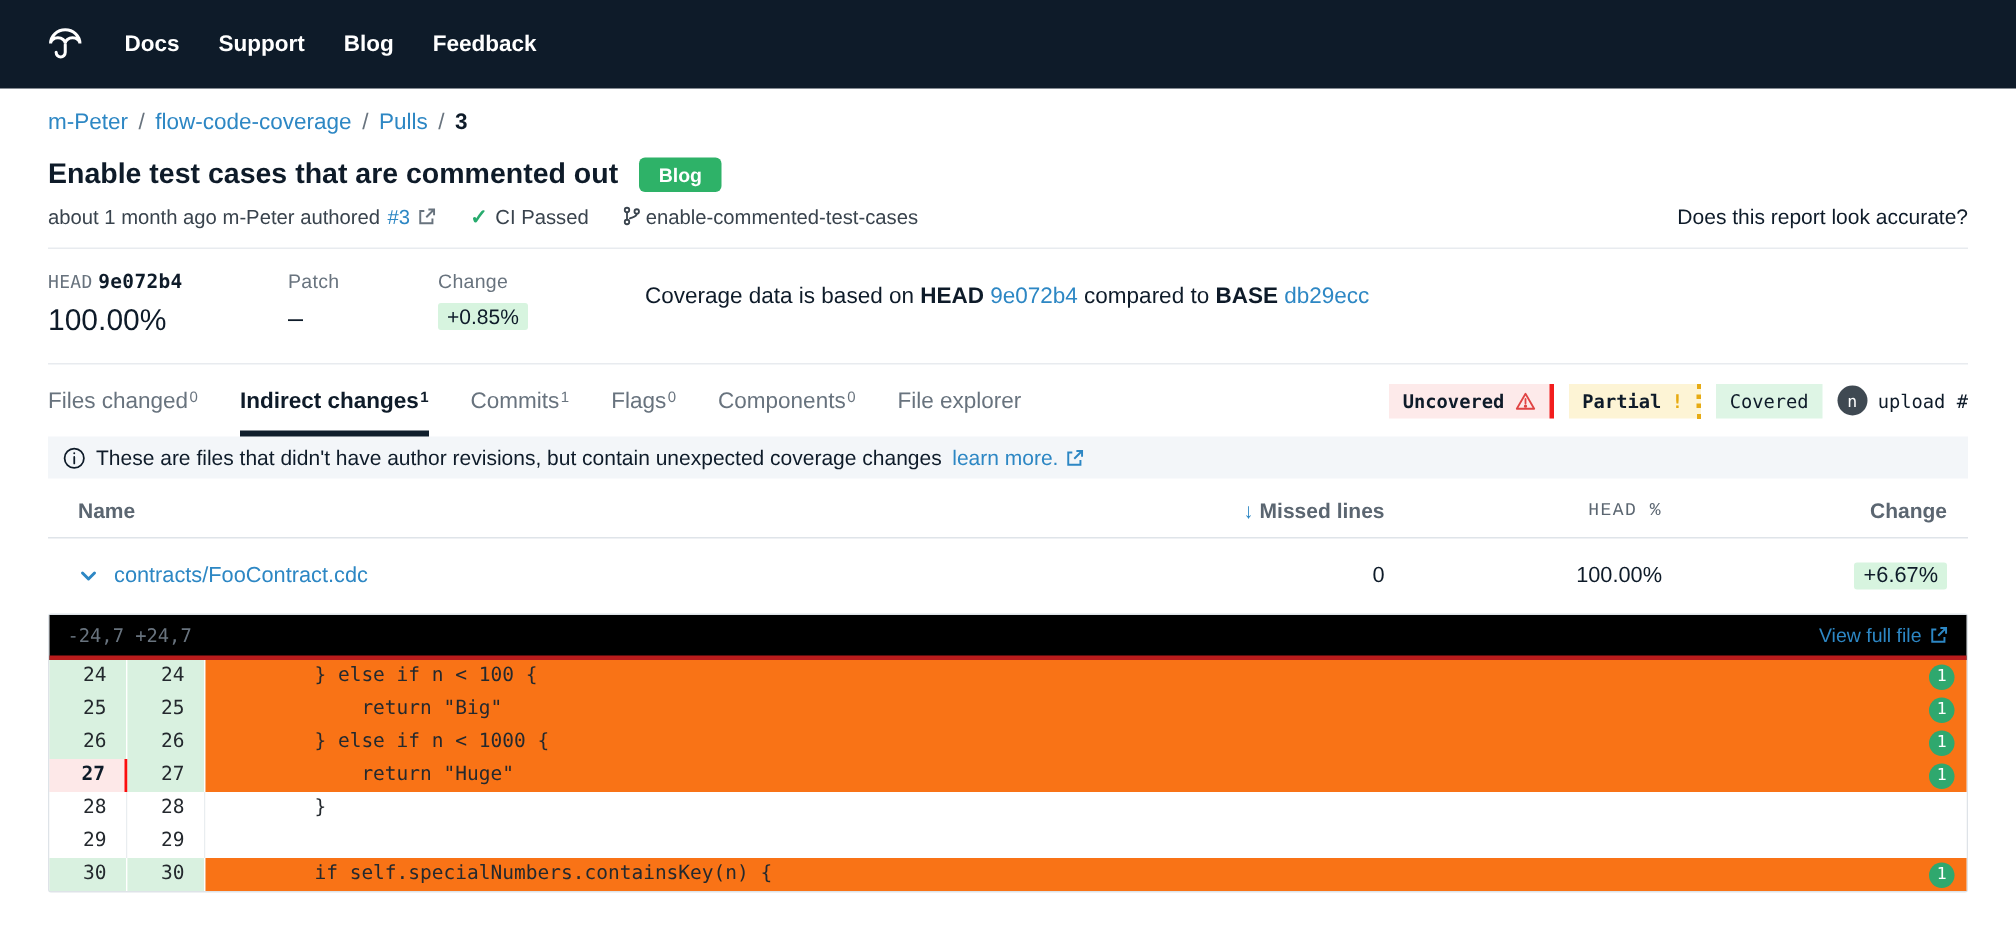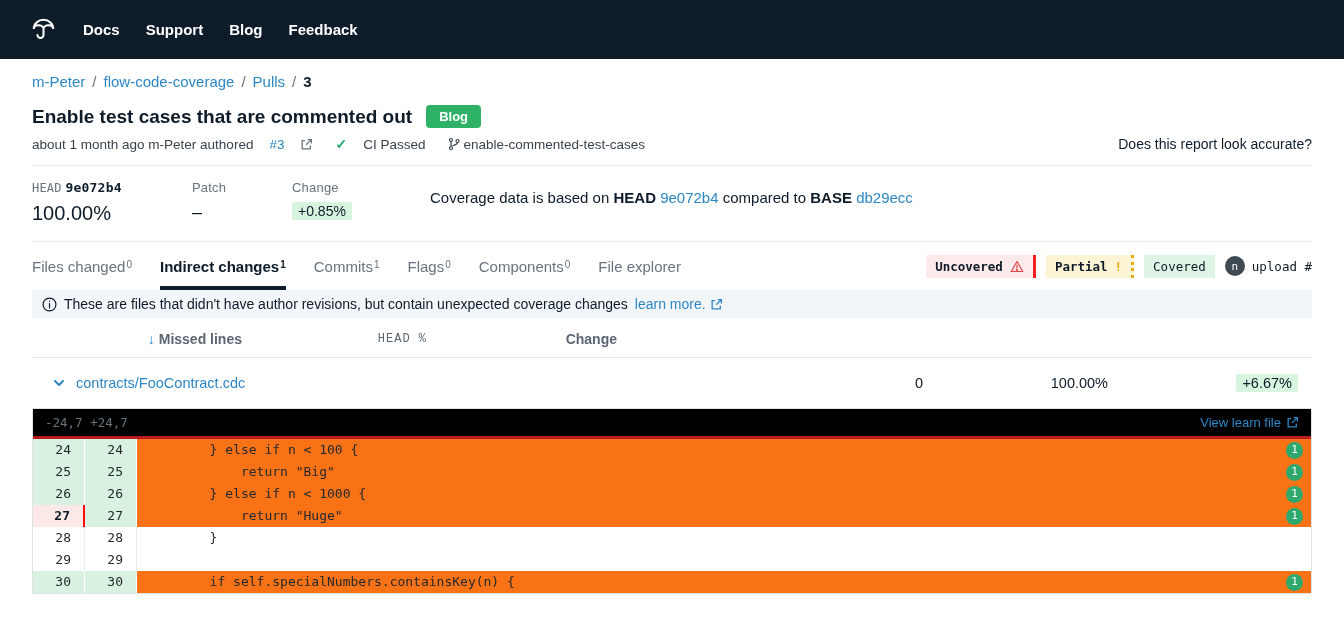--- a/index.html
+++ b/index.html
@@ -23,21 +23,21 @@
   .breadcrumb .sep { color:#68737e; margin:0 7px; }
   .breadcrumb .current { font-weight:700; color:#0e1b29; }
 
   .title-row { margin-top:15px; display:flex; align-items:center; gap:14px; }
   .pr-title { font-size:19px; font-weight:700; }
   .status-badge { background:#2eb268; color:#fff; font-size:13px; font-weight:700;
     padding:4px 13px; border-radius:4px; }
 
   .meta-row { margin-top:8px; display:flex; align-items:center; font-size:13.5px; color:#39434d;
     padding-bottom:13px; border-bottom:1px solid #e8ebef; }
-  .meta-item { display:flex; align-items:center; gap:16px; }
+  .meta-item { display:flex; align-items:center; gap:5px; }
   .meta-gap { width:22px; }
   .check { color:#27ab6e; font-weight:700; font-size:14px; }
   .accuracy { margin-left:auto; color:#0e1b29; font-size:14px; }
 
   
   .stats { display:flex; align-items:flex-start; padding:14px 0 16px; border-bottom:1px solid #e8ebef; }
   .stat { margin-right:38px; }
   .stat-label { font-size:13px; color:#68737e; letter-spacing:.2px; }
   .stat-label .mono-label { font-family:"DejaVu Sans Mono", monospace; font-size:12px; }
   .stat-commit { font-family:"DejaVu Sans Mono", monospace; font-size:13px; color:#0e1b29; font-weight:700; }
@@ -250,20 +250,21 @@
       <span class="icon-inline">
         <svg width="13" height="13" viewBox="0 0 12 12" fill="none" stroke="#2d87c4" stroke-width="1.2">
           <path d="M4.5 2.5H2v7.5h7.5V7"></path>
             <path d="M7 1.5h3.5V5M10.3 1.7 5.7 6.3"></path>
         </svg>
       </span>
     </span>
   </div>
 
   <div class="thead">
+    <span class="col-name">Name</span>
     <span class="col-missed"><span class="arrow-down">↓</span> <span>Missed lines</span></span>
     <span class="col-head head-pct">HEAD %</span>
     <span class="col-change">Change</span>
   </div>
 
   <div class="trow">
     <span class="col-name">
       <span class="icon-inline">
         <svg width="14" height="14" viewBox="0 0 14 14" fill="none" stroke="#2d87c4" stroke-width="2" stroke-linecap="round" stroke-linejoin="round">
           <path d="M3 5l4 4 4-4"></path>
@@ -273,21 +274,21 @@
     </span>
     <span class="col-missed">0</span>
     <span class="col-head">100.00%</span>
     <span class="col-change"><span class="green-hl" style="font-size:14.5px">+6.67%</span></span>
   </div>
 
   <div class="diff">
     <div class="diff-head">
       <span class="diff-range mono">-24,7 +24,7</span>
       <span class="view-full">
-        <span class="link">View learn file</span>
+        <span class="link">View full file</span>
         <span class="icon-inline">
           <svg width="13" height="13" viewBox="0 0 12 12" fill="none" stroke="#2d87c4" stroke-width="1.2">
             <path d="M4.5 2.5H2v7.5h7.5V7"></path>
               <path d="M7 1.5h3.5V5M10.3 1.7 5.7 6.3"></path>
           </svg>
         </span>
       </span>
     </div>
     <div>
         <div class="code-row">

